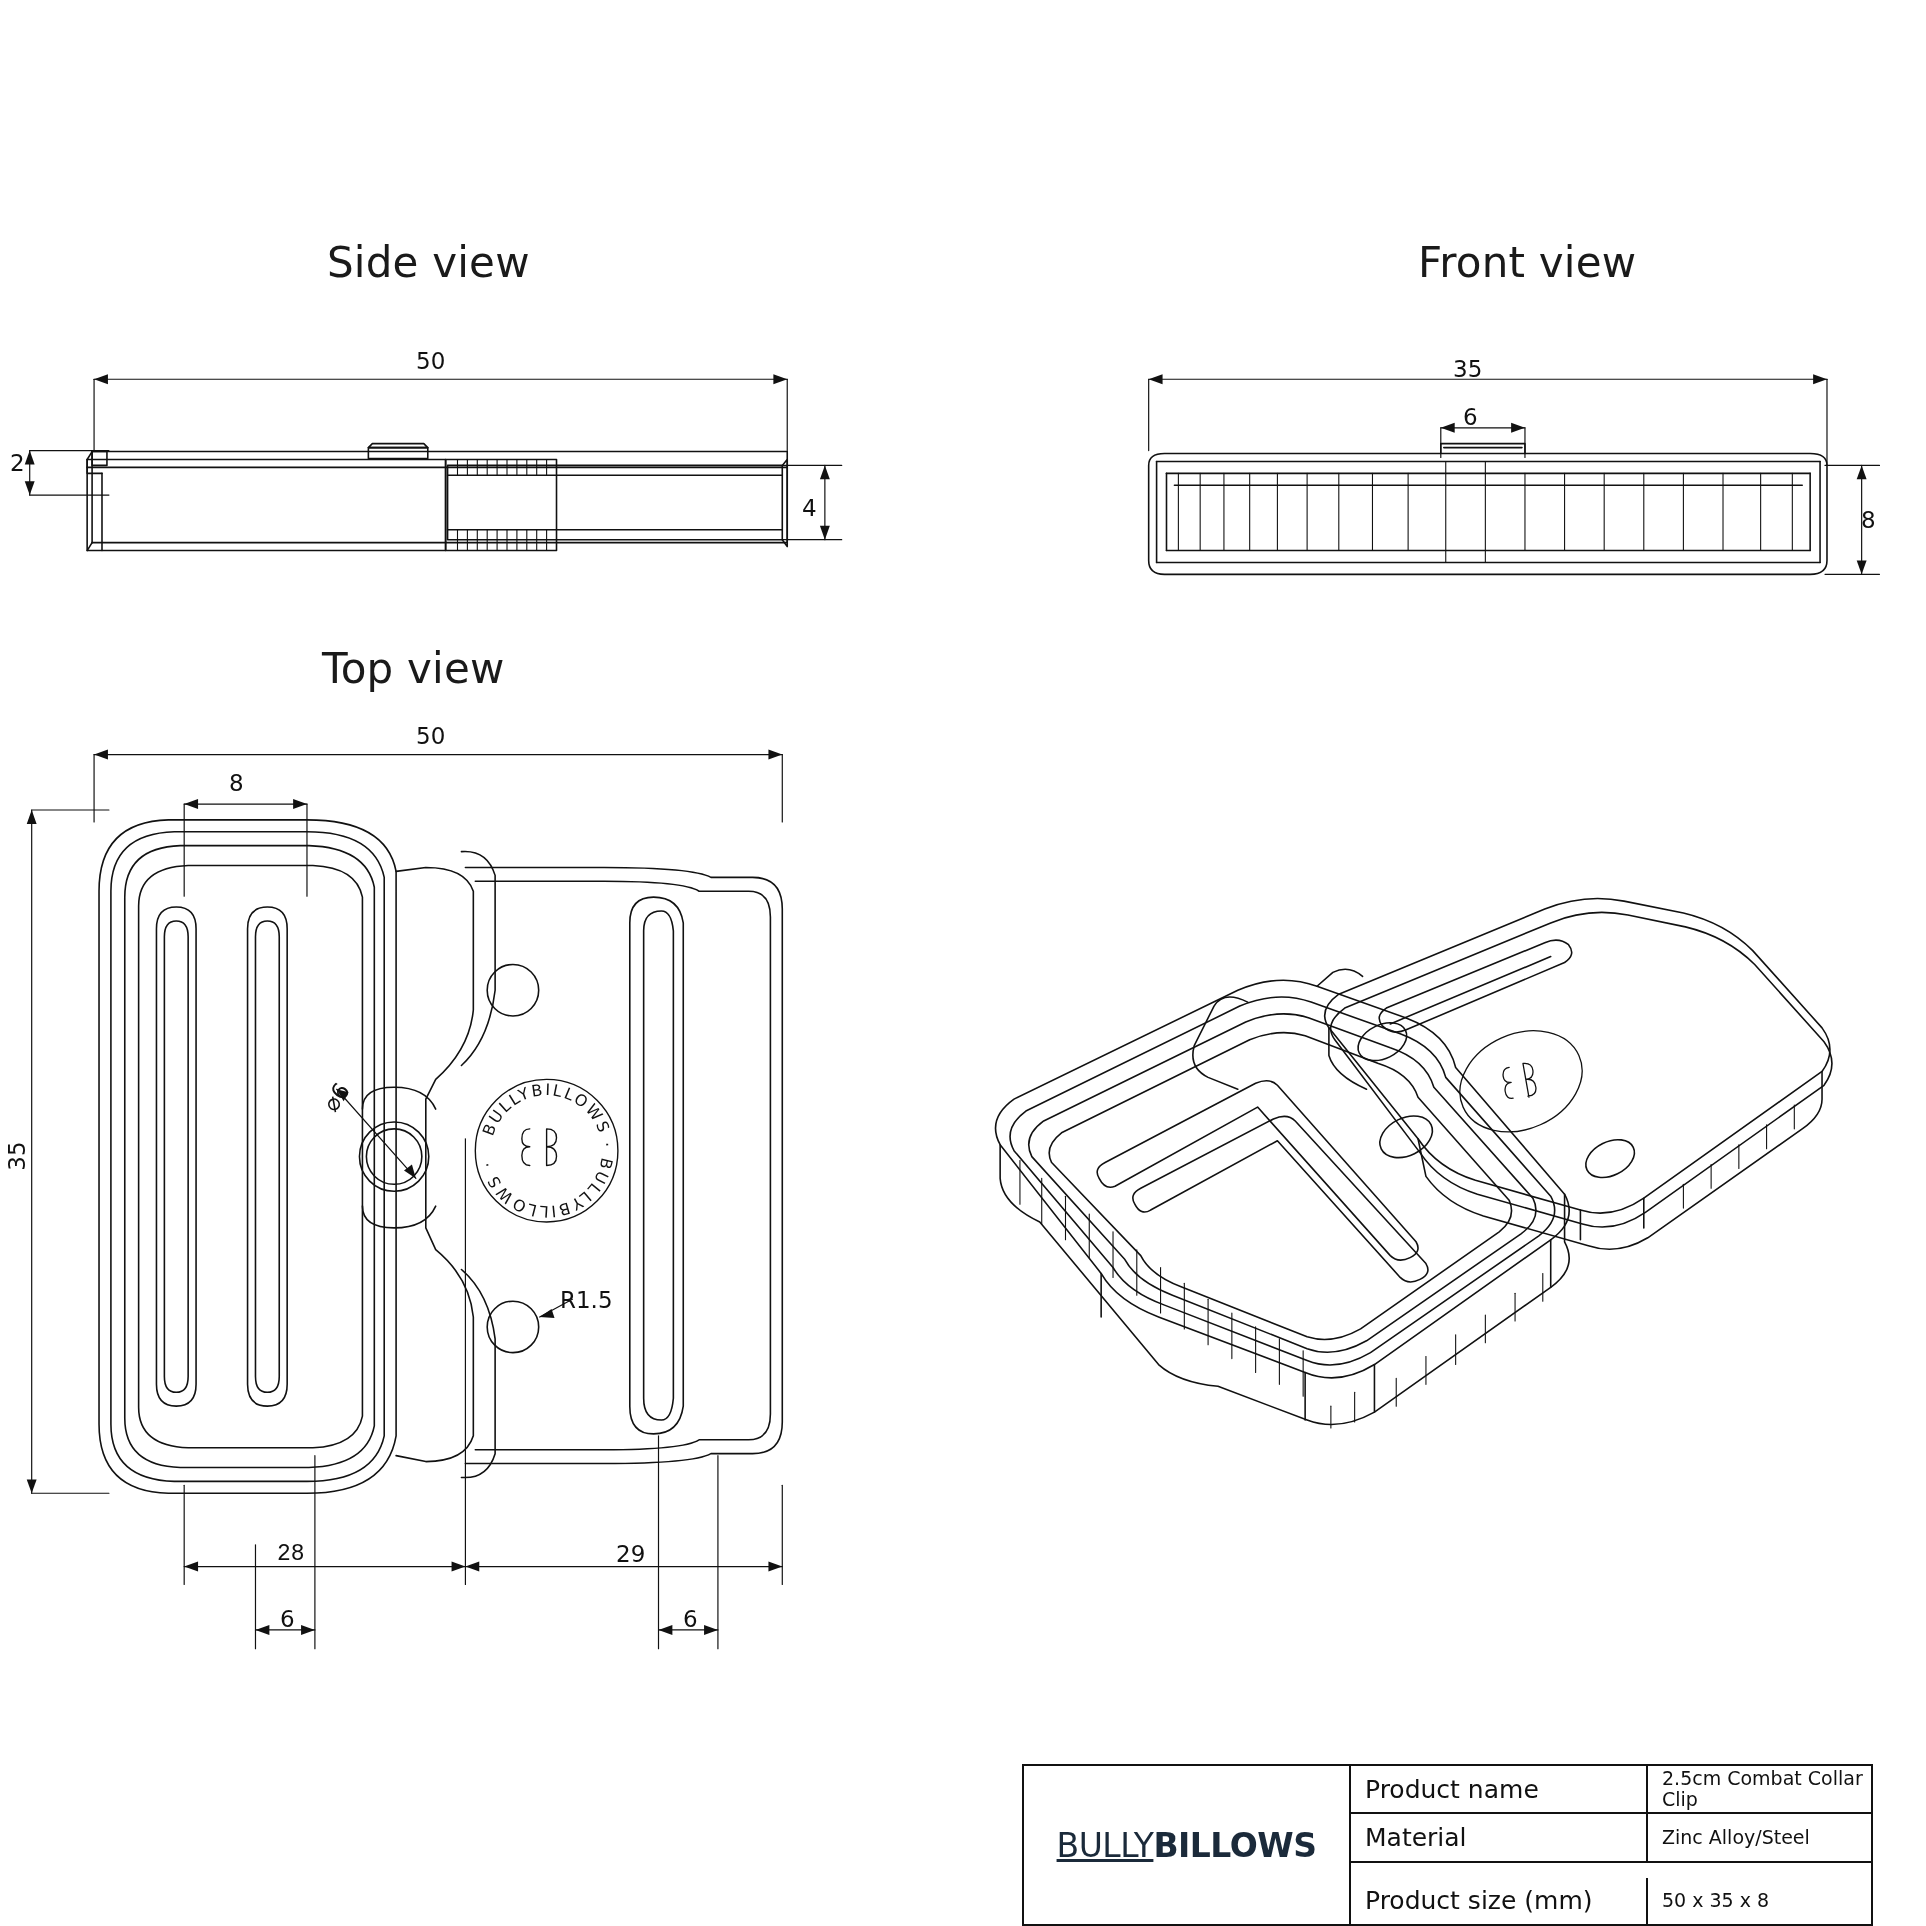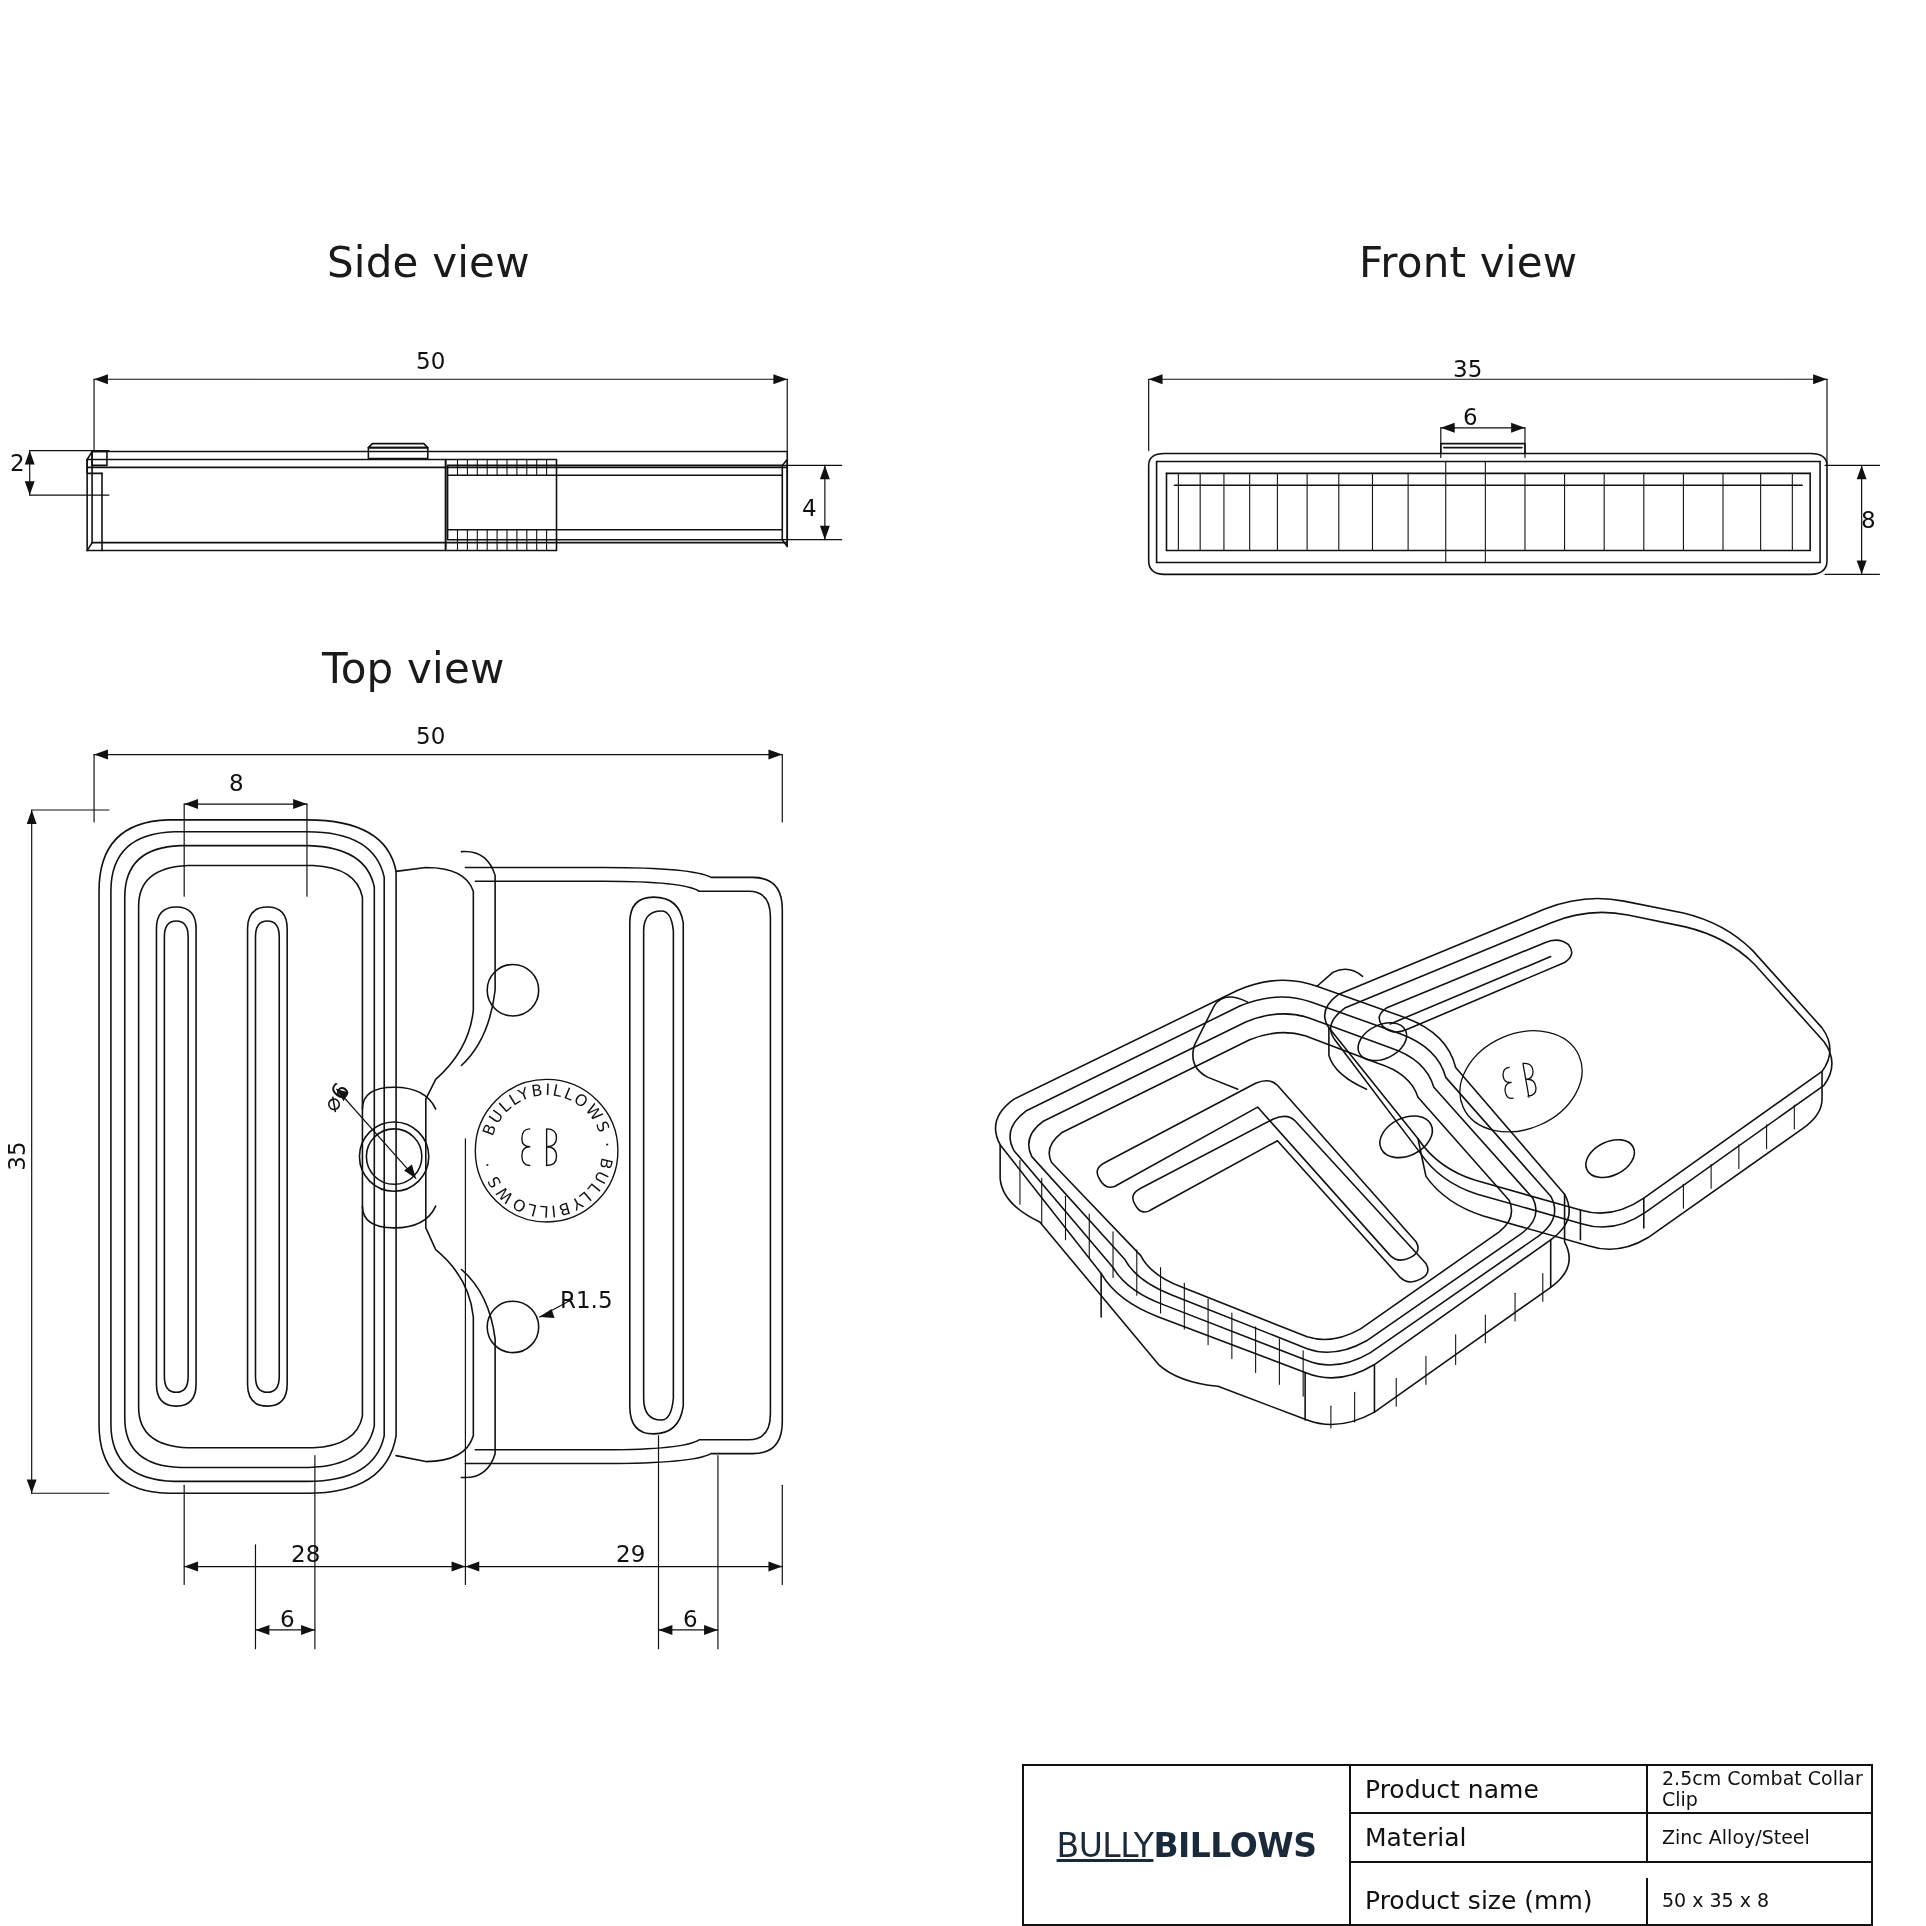--- a/index.html
+++ b/index.html
@@ -103,35 +103,35 @@
     line-height: 1.12;
   }
   .tb-val.two-line { align-items: center; }
 </style>
 </head>
 <body>
 
 <div class="sheet">
 
   <div class="view-title" style="left:327px; top:238px;">Side view</div>
-  <div class="view-title" style="left:1359px; top:238px;">Front view</div>
+  <div class="view-title" style="left:1418px; top:238px;">Front view</div>
   <div class="view-title" style="left:322px; top:644px;">Top view</div>
 
   <div class="dim-label" style="left:416px; top:348px;">50</div>
   <div class="dim-label" style="left:10px; top:450px;">2</div>
   <div class="dim-label" style="left:802px; top:495px;">4</div>
 
   <div class="dim-label" style="left:1453px; top:356px;">35</div>
   <div class="dim-label" style="left:1463px; top:404px;">6</div>
   <div class="dim-label" style="left:1861px; top:507px;">8</div>
 
   <div class="dim-label" style="left:416px; top:723px;">50</div>
   <div class="dim-label" style="left:229px; top:770px;">8</div>
   <div class="dim-label rot" style="left:2px; top:1143px; transform:rotate(-90deg);">35</div>
-  <div class="dim-label" style="left:291px; top:1541px;">28</div>
+  <div class="dim-label" style="left:277px; top:1541px;font-family:Liberation Mono, monospace;">28</div>
   <div class="dim-label" style="left:616px; top:1541px;">29</div>
   <div class="dim-label" style="left:280px; top:1606px;">6</div>
   <div class="dim-label" style="left:683px; top:1606px;">6</div>
   <div class="dim-label rot" style="left:322px; top:1084px; transform:rotate(-55deg);">⌀6</div>
   <div class="dim-label" style="left:560px; top:1287px;">R1.5</div>
 
   <svg class="overlay" viewBox="0 0 1946 1946">
     <g fill="none" stroke="#111" stroke-width="1.6" stroke-linejoin="round" stroke-linecap="round">
 
       <g stroke-width="1.2">

